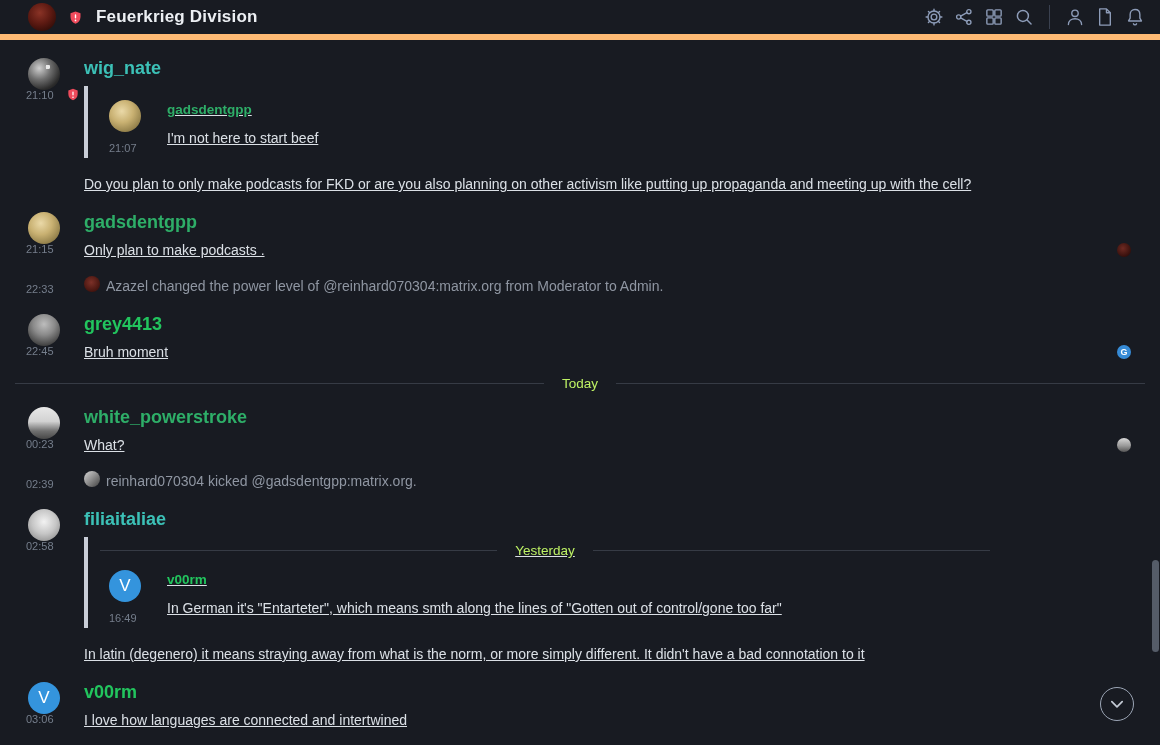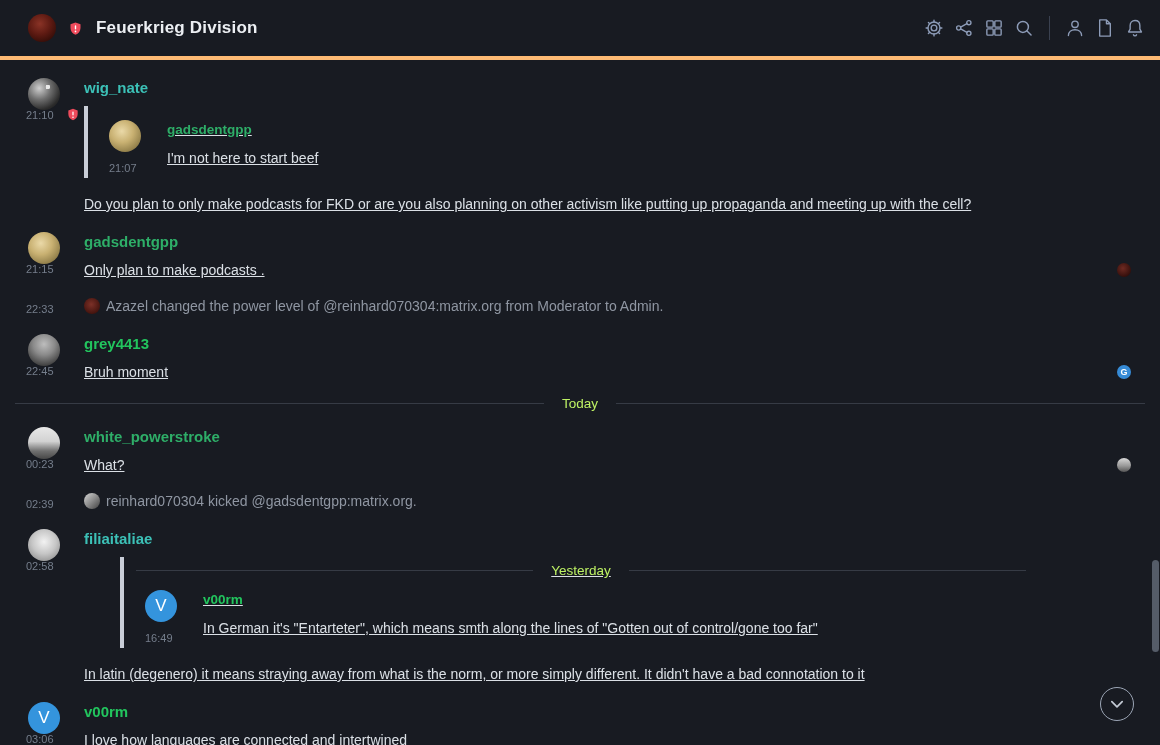--- a/index.html
+++ b/index.html
@@ -5,24 +5,24 @@
   * { box-sizing: border-box; }
   html,body { margin:0; padding:0; }
   body {
     width:1160px; height:745px; overflow:hidden; position:relative;
     background:#181b22;
     font-family:"Liberation Sans", sans-serif;
     color:#dbe0e6;
   }
   
   .room-header {
-    height:60px; display:flex; align-items:center;
+    height:40px; display:flex; align-items:center;
     padding:0 14px 0 28px;
     background:#181b22;
-    border-bottom:4px solid #fdba74;
+    border-bottom:6px solid #fdba74;
   }
   .room-avatar {
     width:28px; height:28px; border-radius:50%; flex:none; cursor:pointer;
     background: radial-gradient(circle at 42% 35%, #8a3326, #5d1a12 45%, #330d08 80%, #200705);
   }
   .shield-badge { width:15px; height:15px; flex:none; margin-left:12px; display:flex; }
   .room-title {
     margin:0 0 0 13px; font-size:17px; font-weight:600; color:#eceff3;
     letter-spacing:.2px; white-space:nowrap;
   }
@@ -35,36 +35,36 @@
   .header-divider { width:1px; height:24px; background:#3a4150; margin:0 6px; }
 
   
   .timeline { padding-top:18px; position:relative; }
   .group { position:relative; margin-top:18px; }
   .timeline > .group:first-child { margin-top:0; }
   .avatar-main {
     position:absolute; left:28px; top:0; width:32px; height:32px; border-radius:50%; cursor:pointer;
   }
   .sender {
-    margin-left:84px; line-height:20px; font-size:15px; font-weight:700;
+    margin-left:84px; line-height:20px; font-size:18px; font-weight:700;
     margin-bottom:8px; cursor:pointer; width:max-content;
   }
   .c-teal { color:#3cc1b7; }
   .c-green { color:#2eae68; }
   .c-blue { color:#22c55e; }
   .content { margin-left:84px; position:relative;text-decoration:underline; }
   .msg-row { position:relative; line-height:20px; font-size:14px; color:#dbe0e6; }
   .reply + .msg-row { margin-top:16px; }
   .ts { font-size:11px; color:#757e8c; white-space:nowrap; }
   .ts-float { position:absolute; left:-58px; top:3px; }
   .badge-float { position:absolute; left:-18px; top:1px; width:14px; height:15px; display:flex; }
 
   
   .reply { border-left:4px solid #c9ced8; padding:14px 0 10px 0; }
-  .reply.with-sep { padding-top:6px; width:906px;margin-left:36px; }
+  .reply.with-sep { padding-top:6px; width:906px; }
   .reply-group { position:relative; padding-left:79px; }
   .reply-avatar { position:absolute; left:21px; top:0; width:32px; height:32px; border-radius:50%; cursor:pointer; }
   .reply-sender { line-height:20px; font-size:13.5px; font-weight:700; margin-bottom:8px; cursor:pointer; width:max-content; }
   .reply-row { position:relative; line-height:20px; font-size:14px; color:#dbe0e6; }
   .reply-ts { position:absolute; left:-58px; top:10px; }
 
   
   .letter-av { display:flex; align-items:center; justify-content:center; color:#fff; background:#3494dd; font-weight:400; }
   .letter-av.big { font-size:17px; }
 
@@ -74,21 +74,21 @@
   .av-gad  { background: radial-gradient(circle at 40% 35%, #ead9a8, #c9b172 40%, #8d7b47 78%, #6b5d36); }
   .av-grey { background: radial-gradient(circle at 50% 32%, #bdbdbd, #8a8a8a 40%, #3c3c3c 82%); }
   .av-white{ background: linear-gradient(180deg, #e8e8e8 0%, #d2d2d2 45%, #707070 75%, #474747); }
   .av-fili { background: radial-gradient(circle at 50% 40%, #f2f2f2, #c6c6c6 48%, #8d8d8d 88%); }
   .av-azaz { background: radial-gradient(circle at 45% 40%, #7c3128, #3f110c 78%); }
   .av-rein { background: linear-gradient(135deg, #d6d6d6, #8c8c8c 50%, #3f3f3f); }
 
   
   .state {
     position:relative; margin-left:84px; margin-top:16px;
-    display:flex; align-items:center; gap:6px;
+    display:flex; gap:6px;
     line-height:20px; font-size:14px; color:#8f96a2;
   }
   .mini-av { width:16px; height:16px; border-radius:50%; flex:none; }
 
   
   .receipt { position:absolute; right:29px; top:3px; width:14px; height:14px; border-radius:50%; cursor:pointer; }
   .rc-red  { background: radial-gradient(circle at 42% 38%, #6e2a22, #2e0c09 80%); }
   .rc-gray { background: linear-gradient(180deg, #d8d8d8, #9a9a9a 55%, #555); }
   .rc-g    { background:#368bd6; color:#fff; font-size:9px; font-weight:700;
              display:flex; align-items:center; justify-content:center; }

